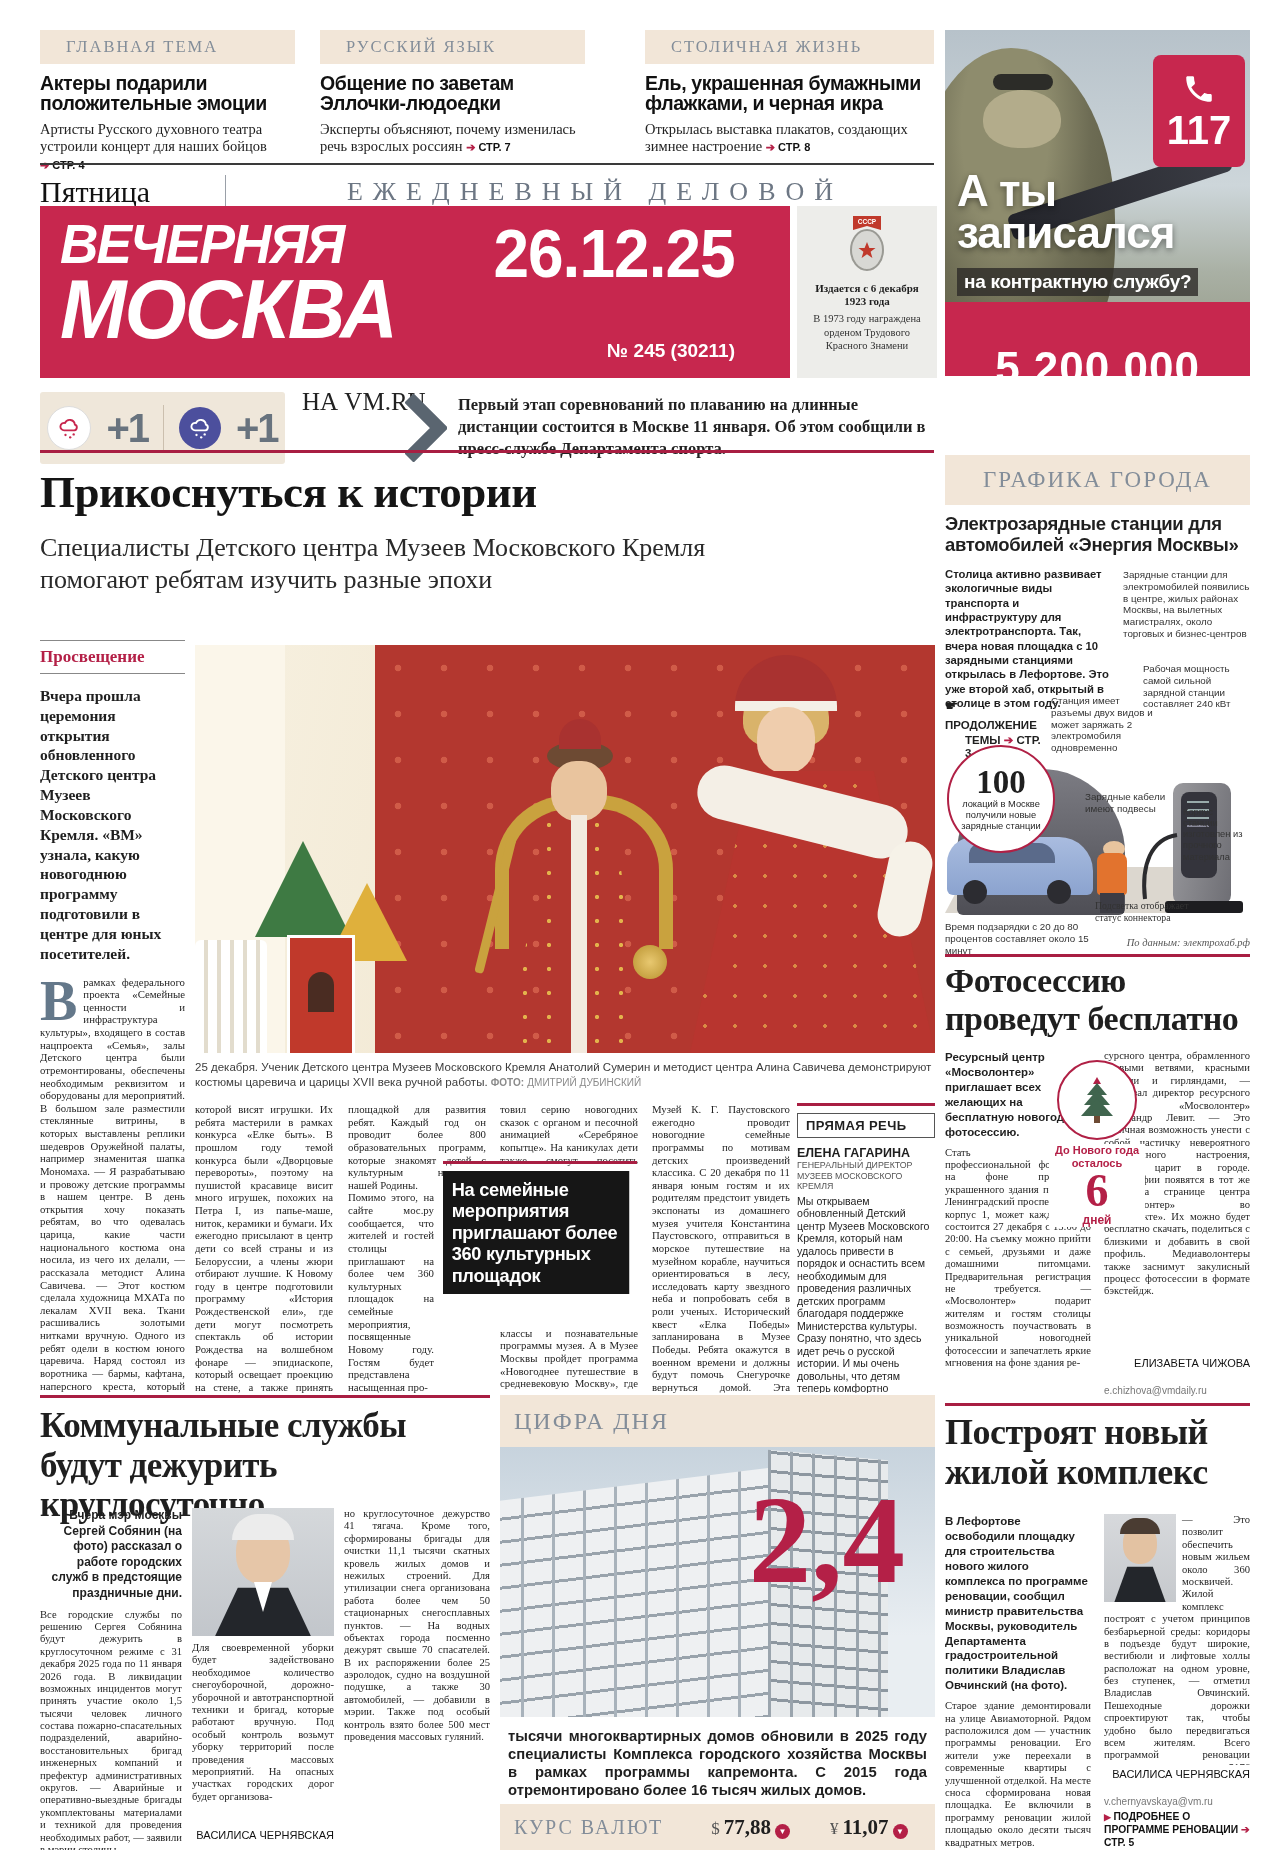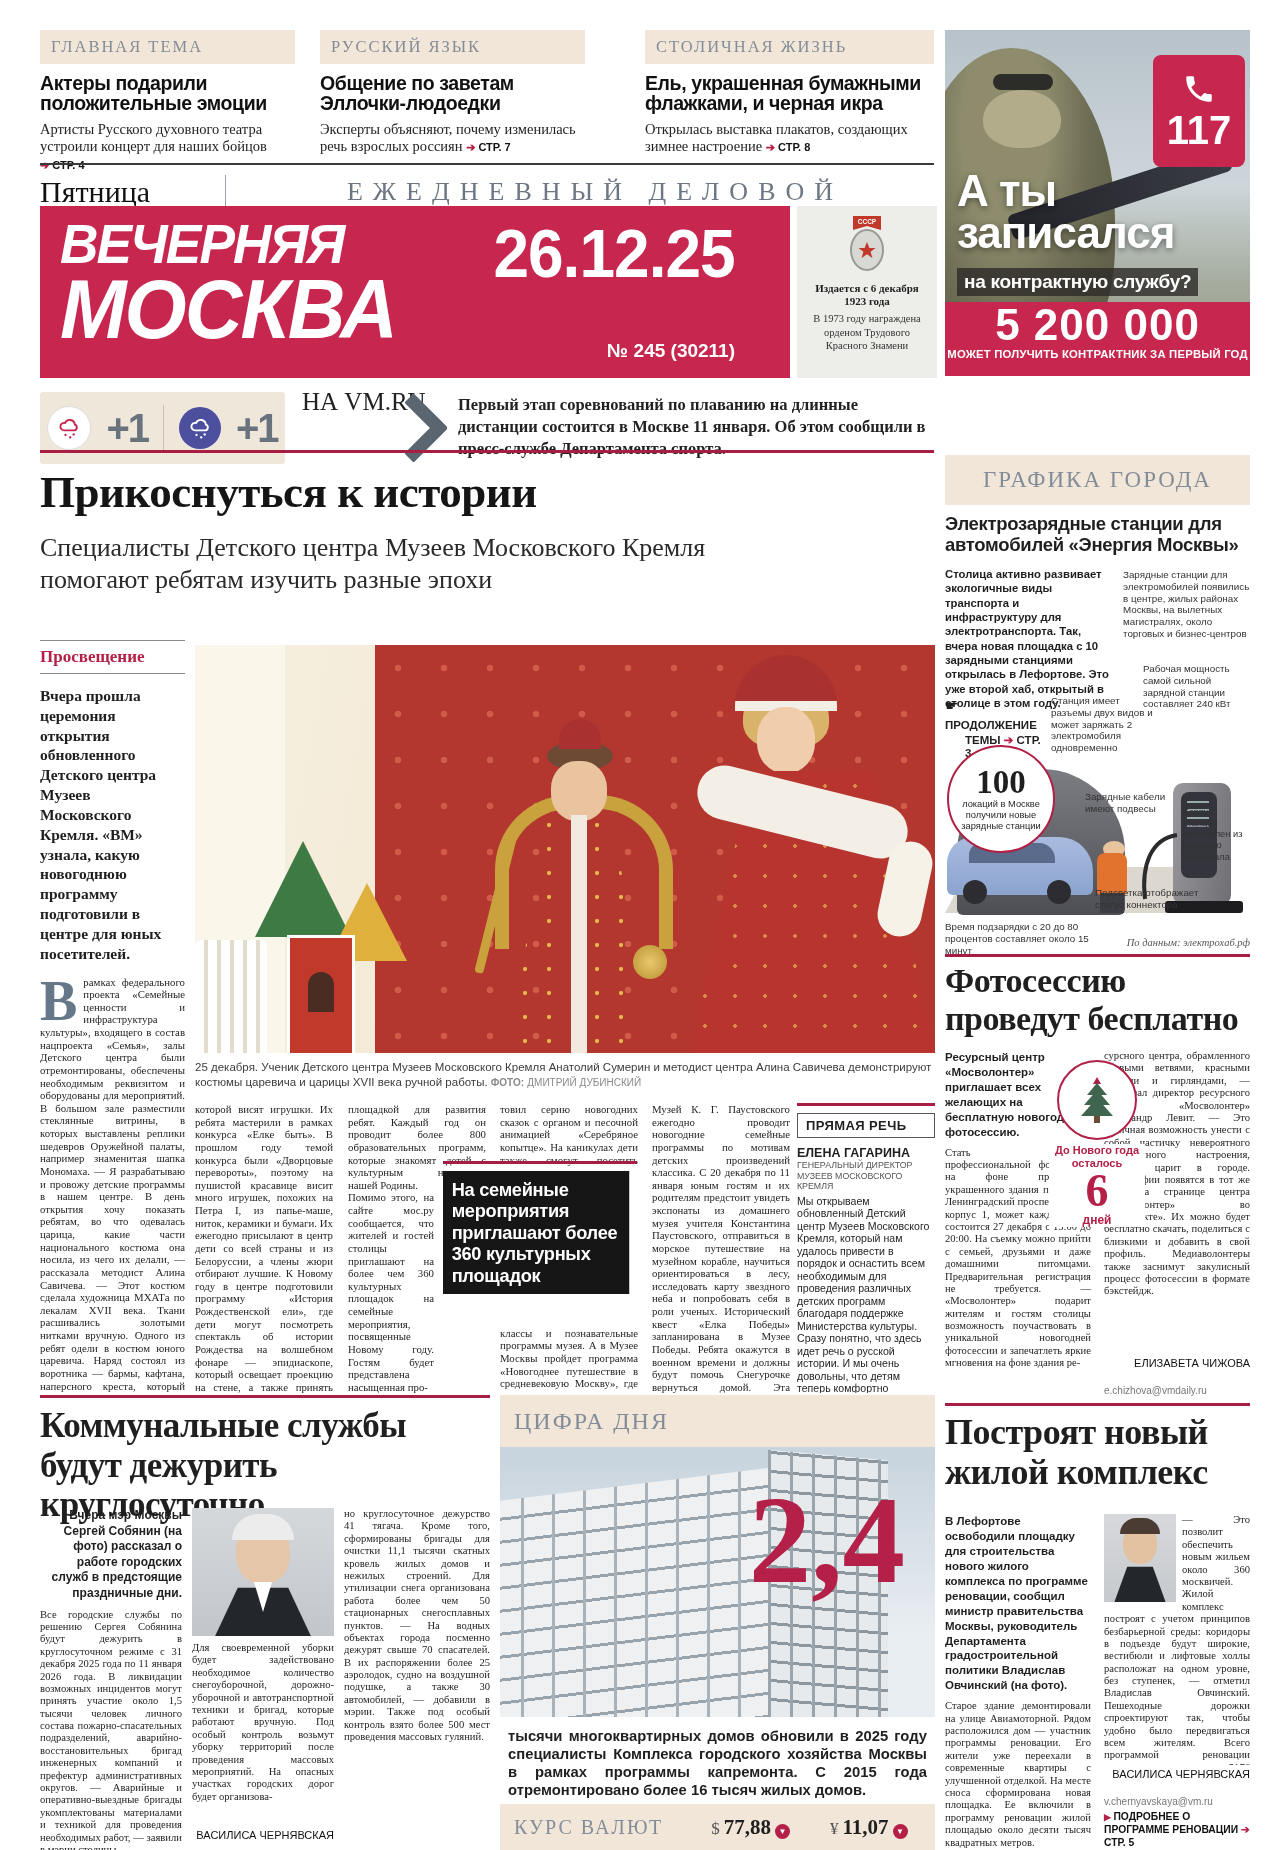--- a/index.html
+++ b/index.html
@@ -9,21 +9,21 @@
   .sans{font-family:"Liberation Sans",sans-serif;}
   .serif{font-family:"Liberation Serif",serif;}
   .b{font-weight:bold;}
   .lbl{font-family:"Liberation Serif",serif;color:#838d99;letter-spacing:2px;}
   .beige{background:#f2e6d8;}
   .red{color:#b42047;}
   .bgred{background:#c7274e;}
   .rule{background:#a81e42;height:3px;}
   .bodycol{font-size:10.8px;line-height:1.17;text-align:justify;}
   .sbody{font-size:10.6px;line-height:1.17;text-align:justify;}
-  .teaser-head{height:34px;line-height:34px;padding-left:11px;font-size:16.5px;}
+  .teaser-head{height:34px;line-height:34px;padding-left:26px;font-size:16.5px;}
   .teaser-title{margin-top:9px;font-family:"Liberation Sans",sans-serif;font-weight:bold;
                 font-size:19.5px;line-height:1.05;letter-spacing:-0.4px;color:#111;}
   .teaser-text{margin-top:7px;font-size:14.5px;line-height:1.2;color:#222;}
   .pglink{font-family:"Liberation Sans",sans-serif;font-weight:bold;font-size:11px;color:#111;white-space:nowrap;}
   .arrow{color:#b42047;font-weight:bold;}
   .byline-name{font-family:"Liberation Sans",sans-serif;font-weight:normal;font-size:11px;color:#111;text-align:right;}
   .byline-mail{font-family:"Liberation Sans",sans-serif;font-size:10px;color:#777;margin-top:16px;}
   .callout{font-family:"Liberation Sans",sans-serif;font-size:9.8px;line-height:1.2;color:#333;}
   .circ{border-radius:50%;display:flex;align-items:center;justify-content:center;}
   .dcirc{width:15px;height:15px;background:#b42047;color:#fff;font-size:8px;
@@ -66,21 +66,21 @@
           <path fill="#ffffff" d="M6.6 10.8c1.4 2.8 3.8 5.1 6.6 6.6l2.2-2.2c.3-.3.7-.4 1-.2 1.1.4 2.3.6 3.6.6.6 0 1 .4 1 1V20c0 .6-.4 1-1 1C10.6 21 3 13.4 3 4c0-.6.4-1 1-1h3.5c.6 0 1 .4 1 1 0 1.2.2 2.4.6 3.6.1.3 0 .7-.2 1l-2.3 2.2z"></path>
         </svg>
       <div class="sans b" style="color:#fff;font-size:40px;line-height:1;margin-top:4px;">117</div>
     </div>
     <div class="abs sans" style="left:12px;top:140px;color:#fff;font-weight:bold;font-size:44px;line-height:.95;letter-spacing:-1px;text-shadow:0 2px 6px rgba(0,0,0,.45);" able="false">
       <div>А ты</div>
       <div>записался</div>
     </div>
     <div class="abs sans b" style="left:12px;top:238px;color:#fff;font-size:19px;background:rgba(45,42,40,.8);padding:3px 7px;letter-spacing:-0.3px;">на контрактную службу?</div>
     <div class="abs bgred" style="left:0;bottom:0;width:305px;height:74px;text-align:center;">
-      <div class="sans b" style="color:#fff;font-size:44px;line-height:1.05;letter-spacing:1px;">5 200 000</div>
+      <div class="sans b" style="color:#fff;font-size:44px;line-height:1.05;letter-spacing:1px;margin-top:43px;">5 200 000</div>
       <div class="sans b" style="color:#fff;font-size:11.3px;letter-spacing:.2px;">МОЖЕТ ПОЛУЧИТЬ КОНТРАКТНИК ЗА ПЕРВЫЙ ГОД</div>
     </div>
   </div>
 
   <div class="abs" style="left:40px;top:163px;width:894px;height:2px;background:#3a3a3a;"></div>
   <div class="abs serif" style="left:40px;top:175px;font-size:30px;color:#111;">Пятница</div>
   <div class="abs" style="left:225px;top:175px;width:1px;height:34px;background:#9aa0a8;"></div>
   <div class="abs lbl" style="left:255px;top:177px;width:680px;text-align:center;font-size:26px;letter-spacing:10px;color:#6d7784;">ЕЖЕДНЕВНЫЙ ДЕЛОВОЙ ВЫПУСК</div>
 
   <div class="abs bgred" style="left:40px;top:206px;width:750px;height:172px;">
@@ -235,21 +235,21 @@
         <path d="M46 10 C20 14 10 40 14 74" fill="none" stroke="#2b2b2e" stroke-width="4"></path>
         </svg>
       <div class="abs" style="left:220px;top:146px;width:78px;height:12px;background:#1d1d20;border-radius:3px;"></div>
     </div>
     <div class="abs circ" style="left:2px;top:290px;width:104px;height:104px;background:#fff;border:2.5px solid #b02045;flex-direction:column;z-index:2;">
       <div class="serif b" style="font-size:33px;line-height:1;">100</div>
       <div class="sans" style="font-size:9.3px;line-height:1.15;text-align:center;width:86px;">локаций в Москве получили новые зарядные станции</div>
     </div>
     <div class="abs callout" style="left:140px;top:336px;width:96px;z-index:2;background:rgba(255,255,255,.0);">Зарядные кабели имеют подвесы</div>
     <div class="abs callout" style="left:238px;top:352px;width:66px;z-index:2;font-size:9.3px;">Корпус станции изготовлен из прочного материала</div>
-    <div class="abs callout" style="left:150px;top:432px;width:110px;z-index:2;">Подсветка отображает статус коннектора</div>
+    <div class="abs callout" style="left:150px;top:445px;width:110px;z-index:2;font-family:Liberation Serif, serif;">Подсветка отображает статус коннектора</div>
     <div class="abs callout" style="left:0;top:466px;width:145px;">Время подзарядки с 20 до 80 процентов составляет около 15 минут</div>
     <div class="abs serif" style="left:150px;top:482px;width:155px;font-style:italic;font-size:10.5px;color:#555;text-align:right;">По данным: электрохаб.рф</div>
   </div>
 
   <div class="abs rule" style="left:945px;top:954px;width:305px;"></div>
   <div class="abs" style="left:945px;top:962px;width:305px;height:436px;overflow:hidden;">
     <div class="serif b" style="font-size:34px;line-height:1.12;letter-spacing:-0.5px;">Фотосессию проведут бесплатно</div>
     <div class="abs" style="left:0;top:88px;width:146px;">
       <div class="sans b" style="font-size:11.5px;line-height:1.3;margin-bottom:7px;">Ресурсный центр «Мосволонтер» приглашает всех желающих на бесплатную новогоднюю фотосессию.</div>
       <div class="sbody">Стать героем профессиональной фотосессии на фоне празднично украшенного здания по адресу: Ленинградский проспект, дом 5, корпус 1, может каждый. Она состоится 27 декабря с 15:00 до 20:00. На съемку можно прийти с семьей, друзьями и даже домашними питомцами. Предварительная регистрация не требуется. — «Мосволонтер» подарит жителям и гостям столицы возможность поучаствовать в уникальной новогодней фотосессии и запечатлеть яркие мгновения на фоне здания ре-</div>

